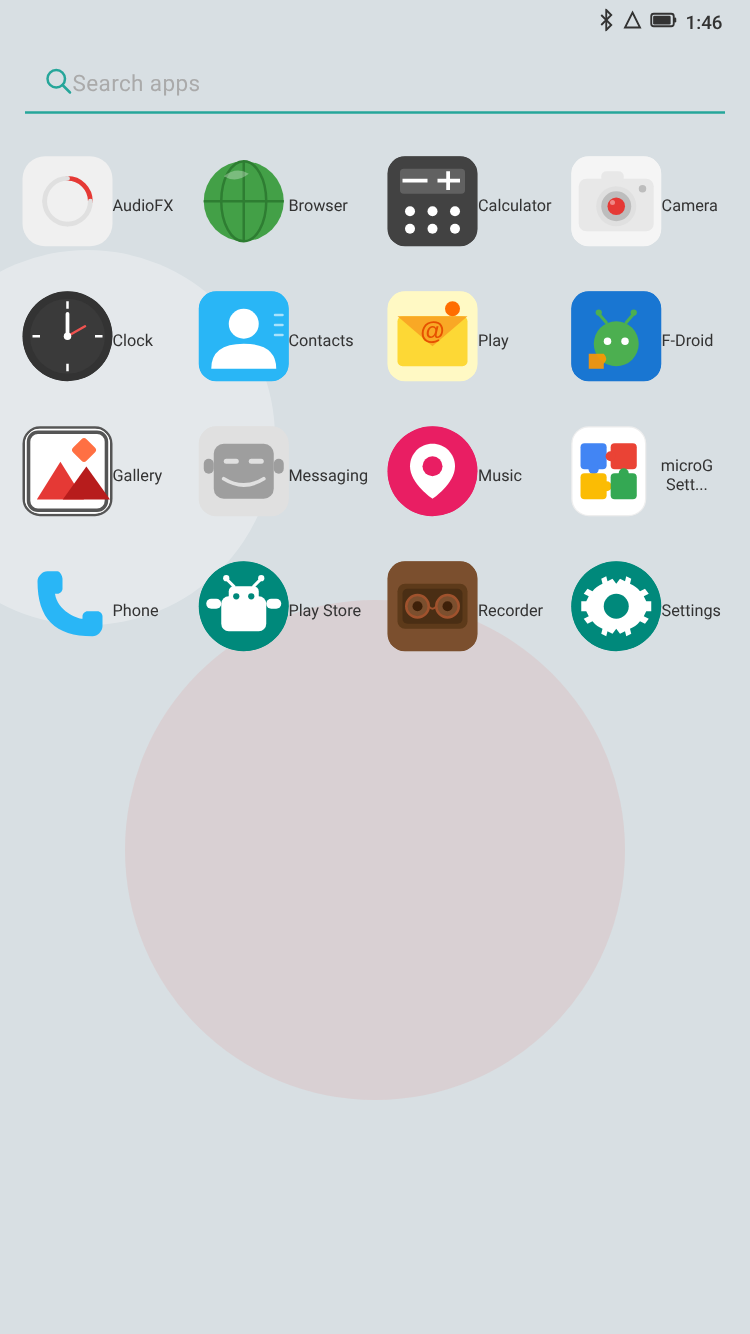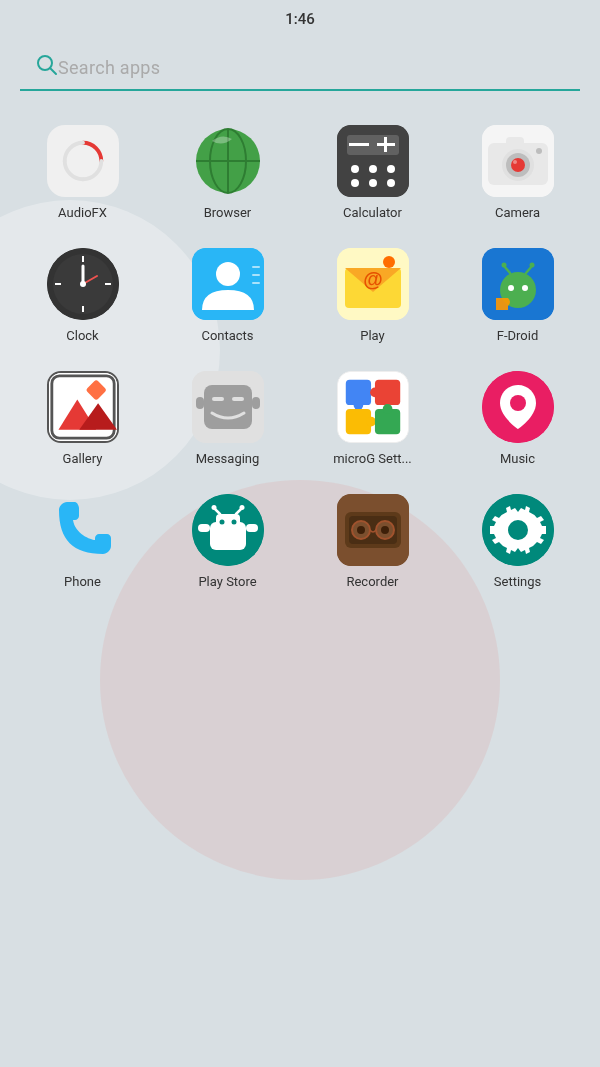--- a/index.html
+++ b/index.html
@@ -33,24 +33,23 @@
       left: 100px;
     }
 
     
     .status-bar {
       position: relative;
       z-index: 10;
       display: flex;
       justify-content: flex-end;
       align-items: center;
-      padding: 8px 12px;
+      padding: 8px 22px;
       height: 36px;
       gap: 6px;
-      flex-direction: column;
     }
     .status-icon {
       font-size: 14px;
       color: #333;
     }
     .status-time {
       font-size: 15px;
       font-weight: 500;
       color: #333;
     }
@@ -82,21 +81,20 @@
       position: relative;
       z-index: 10;
       display: grid;
       grid-template-columns: repeat(4, 1fr);
       gap: 0;
       padding: 20px 10px;
     }
 
     .app-item {
       display: flex;
-      flex-direction: column;
       align-items: center;
       padding: 14px 8px;
       cursor: pointer;
     }
 
     .app-icon-wrapper {
       width: 72px;
       height: 72px;
       border-radius: 18px;
       display: flex;
@@ -444,51 +442,51 @@
         <path d="M20 42 Q36 52 52 42" fill="none" stroke="#e0e0e0" stroke-width="3" stroke-linecap="round"></path>
 
         <rect x="4" y="26" width="8" height="12" rx="4" fill="#9e9e9e"></rect>
         <rect x="60" y="26" width="8" height="12" rx="4" fill="#9e9e9e"></rect>
       </svg>
     </div>
     <span class="app-label">Messaging</span>
   </div>
 
   <div class="app-item">
+    <div class="app-icon-wrapper icon-music">
+      <svg width="72" height="72" viewBox="0 0 72 72">
+        <circle cx="36" cy="36" r="36" fill="#e91e63"></circle>
+
+        <path d="M36 14 C26 14 18 22 18 32 C18 46 36 58 36 58 C36 58 54 46 54 32 C54 22 46 14 36 14Z" fill="white"></path>
+
+        <circle cx="36" cy="32" r="8" fill="#e91e63"></circle>
+      </svg>
+    </div>
+    <span class="app-label">Music</span>
+  </div>
+
+  <div class="app-item">
     <div class="app-icon-wrapper icon-microg">
       <svg width="72" height="72" viewBox="0 0 72 72">
         <rect width="72" height="72" rx="14" fill="white"></rect>
 
         <rect x="8" y="8" width="26" height="26" rx="4" fill="#4285f4"></rect>
         <circle cx="21" cy="34" r="5" fill="#4285f4"></circle>
 
         <rect x="38" y="8" width="26" height="26" rx="4" fill="#ea4335"></rect>
         <circle cx="38" cy="21" r="5" fill="#ea4335"></circle>
 
         <rect x="8" y="38" width="26" height="26" rx="4" fill="#fbbc04"></rect>
         <circle cx="34" cy="51" r="5" fill="#fbbc04"></circle>
 
         <rect x="38" y="38" width="26" height="26" rx="4" fill="#34a853"></rect>
         <circle cx="51" cy="38" r="5" fill="#34a853"></circle>
       </svg>
     </div>
     <span class="app-label">microG Sett...</span>
-  </div>
-
-  <div class="app-item">
-    <div class="app-icon-wrapper icon-music">
-      <svg width="72" height="72" viewBox="0 0 72 72">
-        <circle cx="36" cy="36" r="36" fill="#e91e63"></circle>
-
-        <path d="M36 14 C26 14 18 22 18 32 C18 46 36 58 36 58 C36 58 54 46 54 32 C54 22 46 14 36 14Z" fill="white"></path>
-
-        <circle cx="36" cy="32" r="8" fill="#e91e63"></circle>
-      </svg>
-    </div>
-    <span class="app-label">Music</span>
   </div>
 
   <div class="app-item">
     <div class="app-icon-wrapper icon-phone">
       <svg width="72" height="72" viewBox="0 0 72 72">
 
         <path d="M20 8 C16 8 12 12 12 16 C12 46 26 60 56 60 C60 60 64 56 64 52 L64 44 C64 42 62 40 60 40 L52 40 C50 40 48 42 48 44 L48 46 C44 46 28 40 26 26 L28 26 C30 26 32 24 32 22 L32 14 C32 12 30 8 28 8 Z" fill="#29b6f6"></path>
       </svg>
     </div>
     <span class="app-label">Phone</span>

